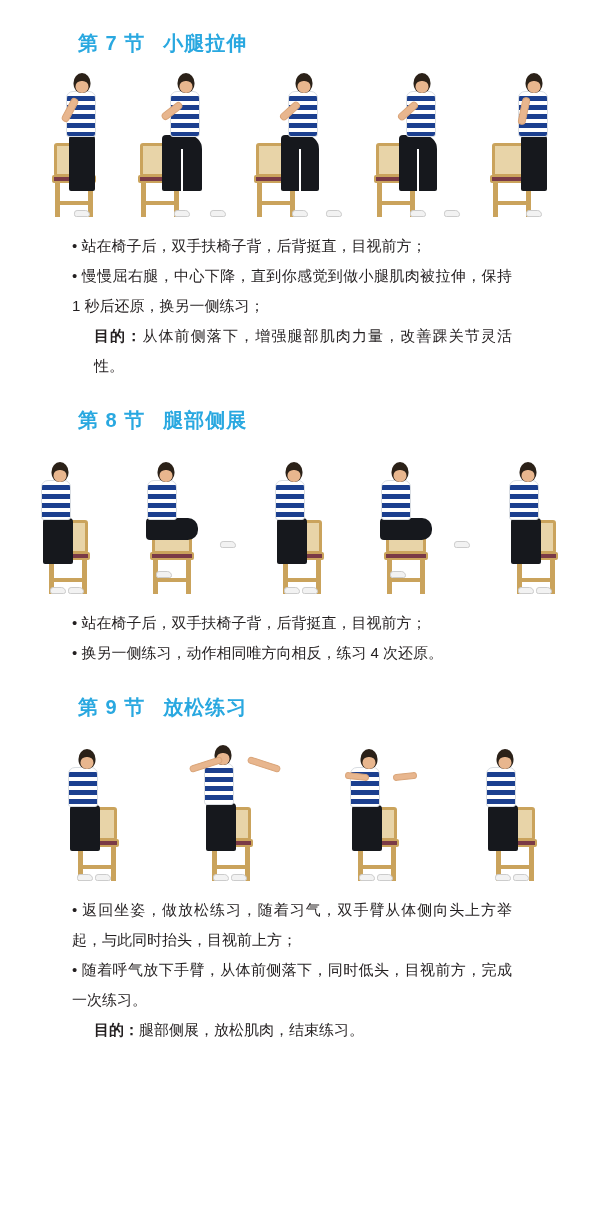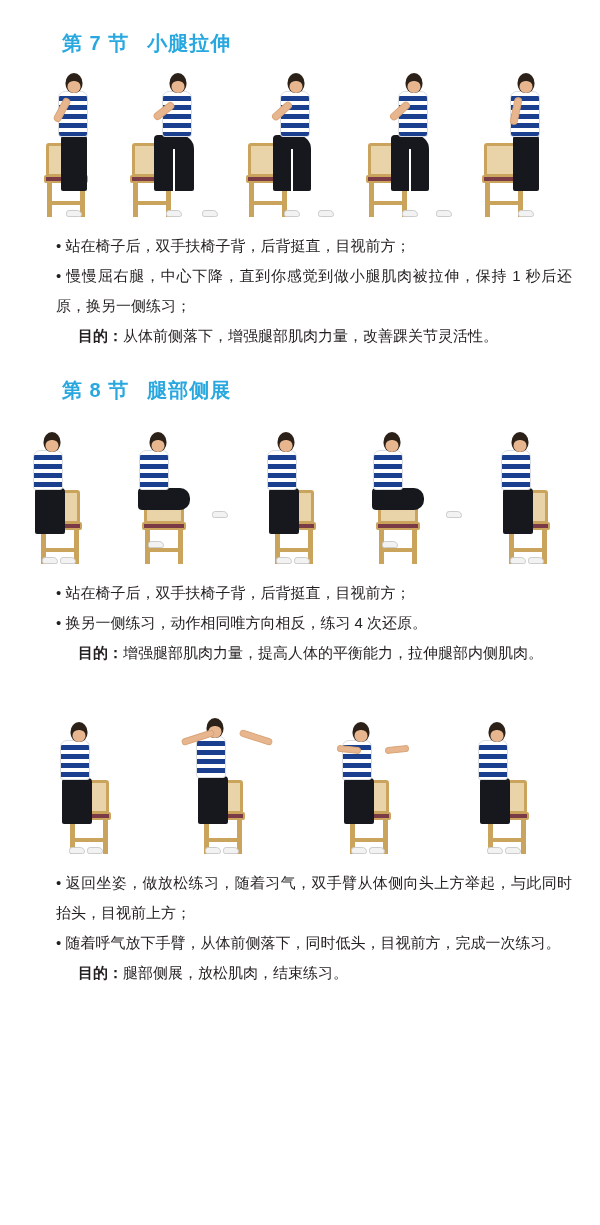--- a/index.html
+++ b/index.html
@@ -7,21 +7,21 @@
   body {
     width: 600px;
     height: 1225px;
     background: #ffffff;
     font-family: "Liberation Sans", sans-serif;
     color: #231f20;
     overflow: hidden;
   }
   .page { width: 600px; height: 1225px; position: relative; }
 
-  .section { position: relative; }
+  .section { position: relative; margin-left: 16px; }
 
   .sec-head {
     display: flex;
     align-items: baseline;
     padding-left: 62px;
     font-weight: bold;
     letter-spacing: 1px;
   }
   .sec-num {
     color: #29a8e0;
@@ -148,21 +148,21 @@
   .chair .leg1 { left: 3px; }
   .chair .leg2 { right: 3px; }
   .chair .rung {
     position: absolute;
     left: 3px; right: 3px; bottom: 12px;
     height: 4px; background: #caa35c;
   }
 
   
   .body-text {
-    padding: 14px 28px 0 56px;
+    padding: 14px 88px 0 56px;
     font-size: 15px;
     line-height: 30px;
     text-align: justify;
   }
   .bullet-line { text-indent: 0; }
   .purpose { text-indent: 0; }
   .purpose b { font-weight: bold; }
   .indent { padding-left: 22px; }
 </style>
 </head>
@@ -420,27 +420,28 @@
         </div>
         <div class="legs" style="left:30px;top:74px;height:46px;width:30px;"></div>
         <div class="shoe" style="left:22px;"></div>
         <div class="shoe" style="left:40px;"></div>
       </div>
     </div>
 
     <div class="body-text">
       <div class="bullet-line">• 站在椅子后，双手扶椅子背，后背挺直，目视前方；</div>
       <div class="bullet-line">• 换另一侧练习，动作相同唯方向相反，练习 4 次还原。</div>
-      <div class="purpose indent">
-        <b>目的：</b><span>增强腿部肌肉力量，提高人体的平衡能力，拉伸腿部内侧肌肉。</span>
-      </div>
     </div>
   </div>
 
   <div class="section" style="padding-top:26px;">
+    <div class="sec-head">
+      <span class="sec-num">第 9 节</span>
+      <span class="sec-title">放松练习</span>
+    </div>
 
     <div class="figures" style="gap:26px;">
       <div class="fig">
         <div class="chair" style="left:30px;">
           <div class="back"></div>
           <div class="seat"></div>
           <div class="leg1"></div>
           <div class="leg2"></div>
           <div class="rung"></div>
         </div>

